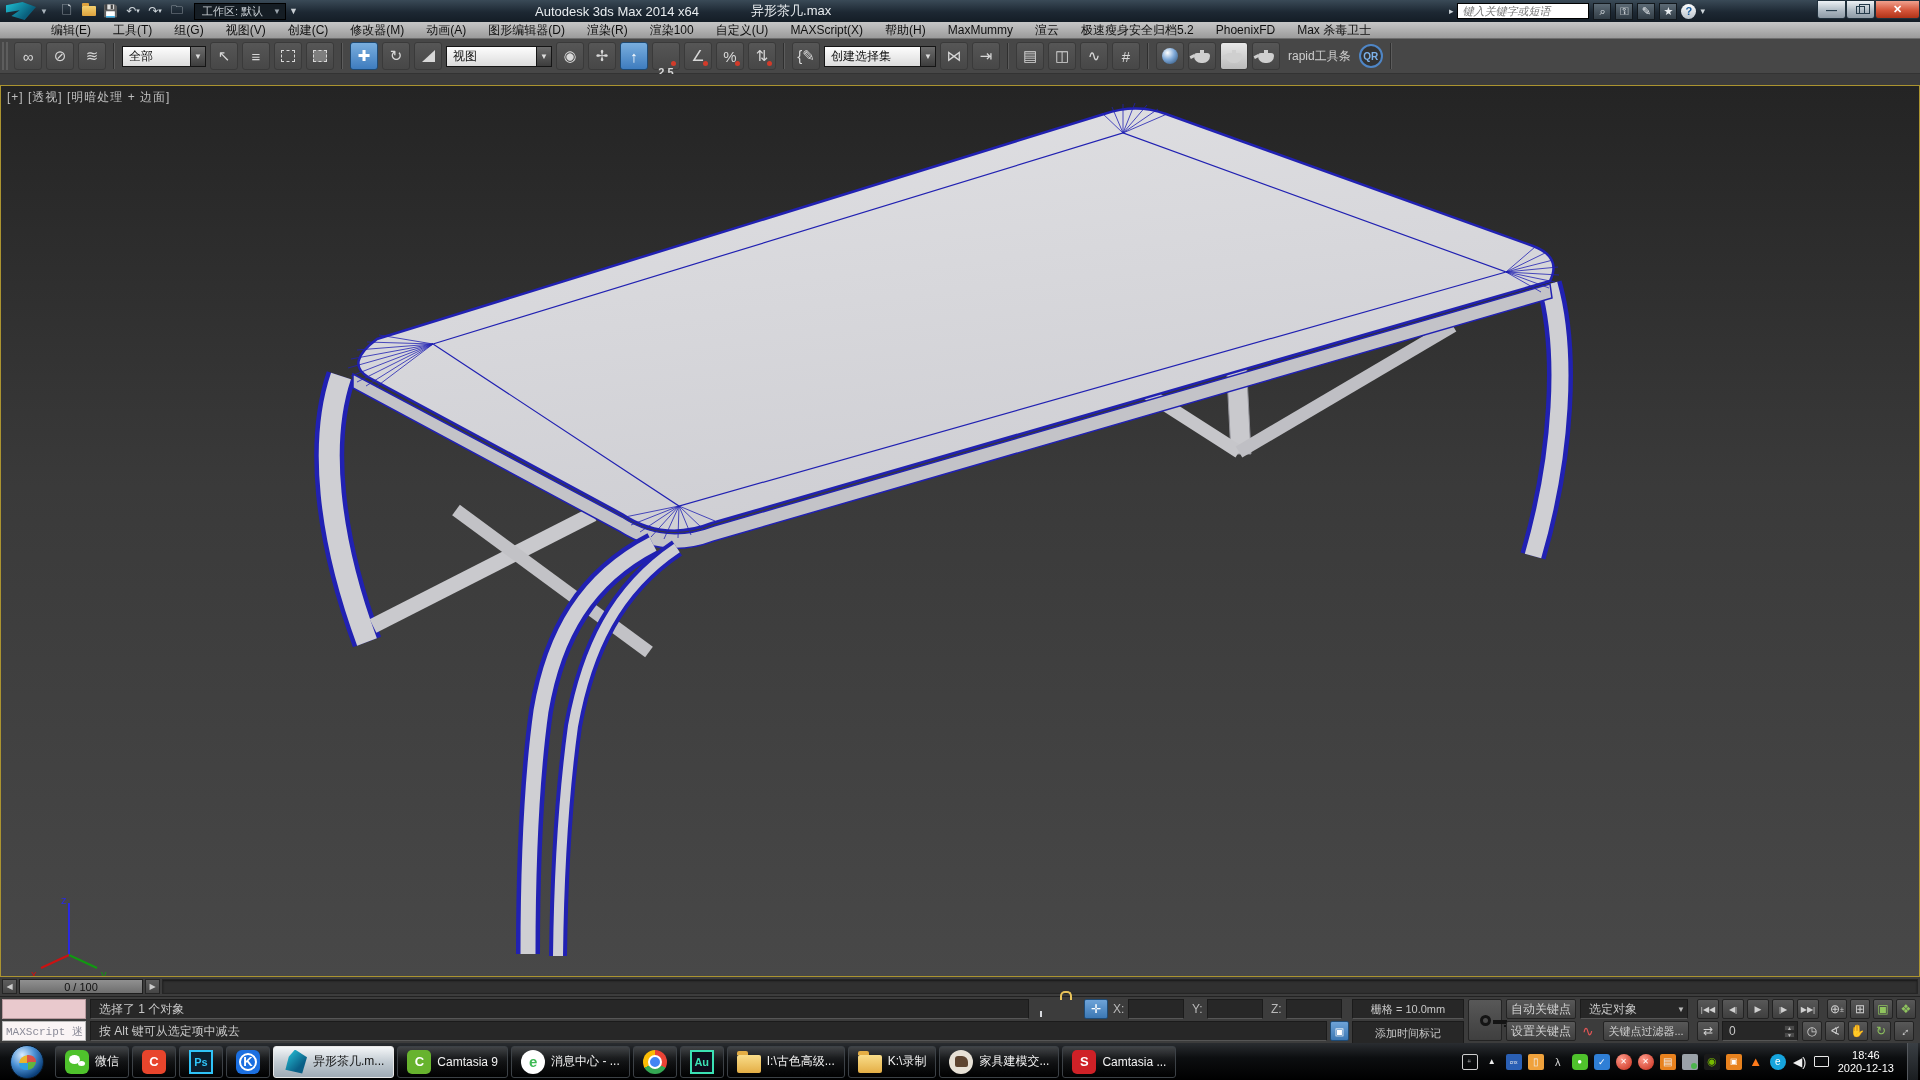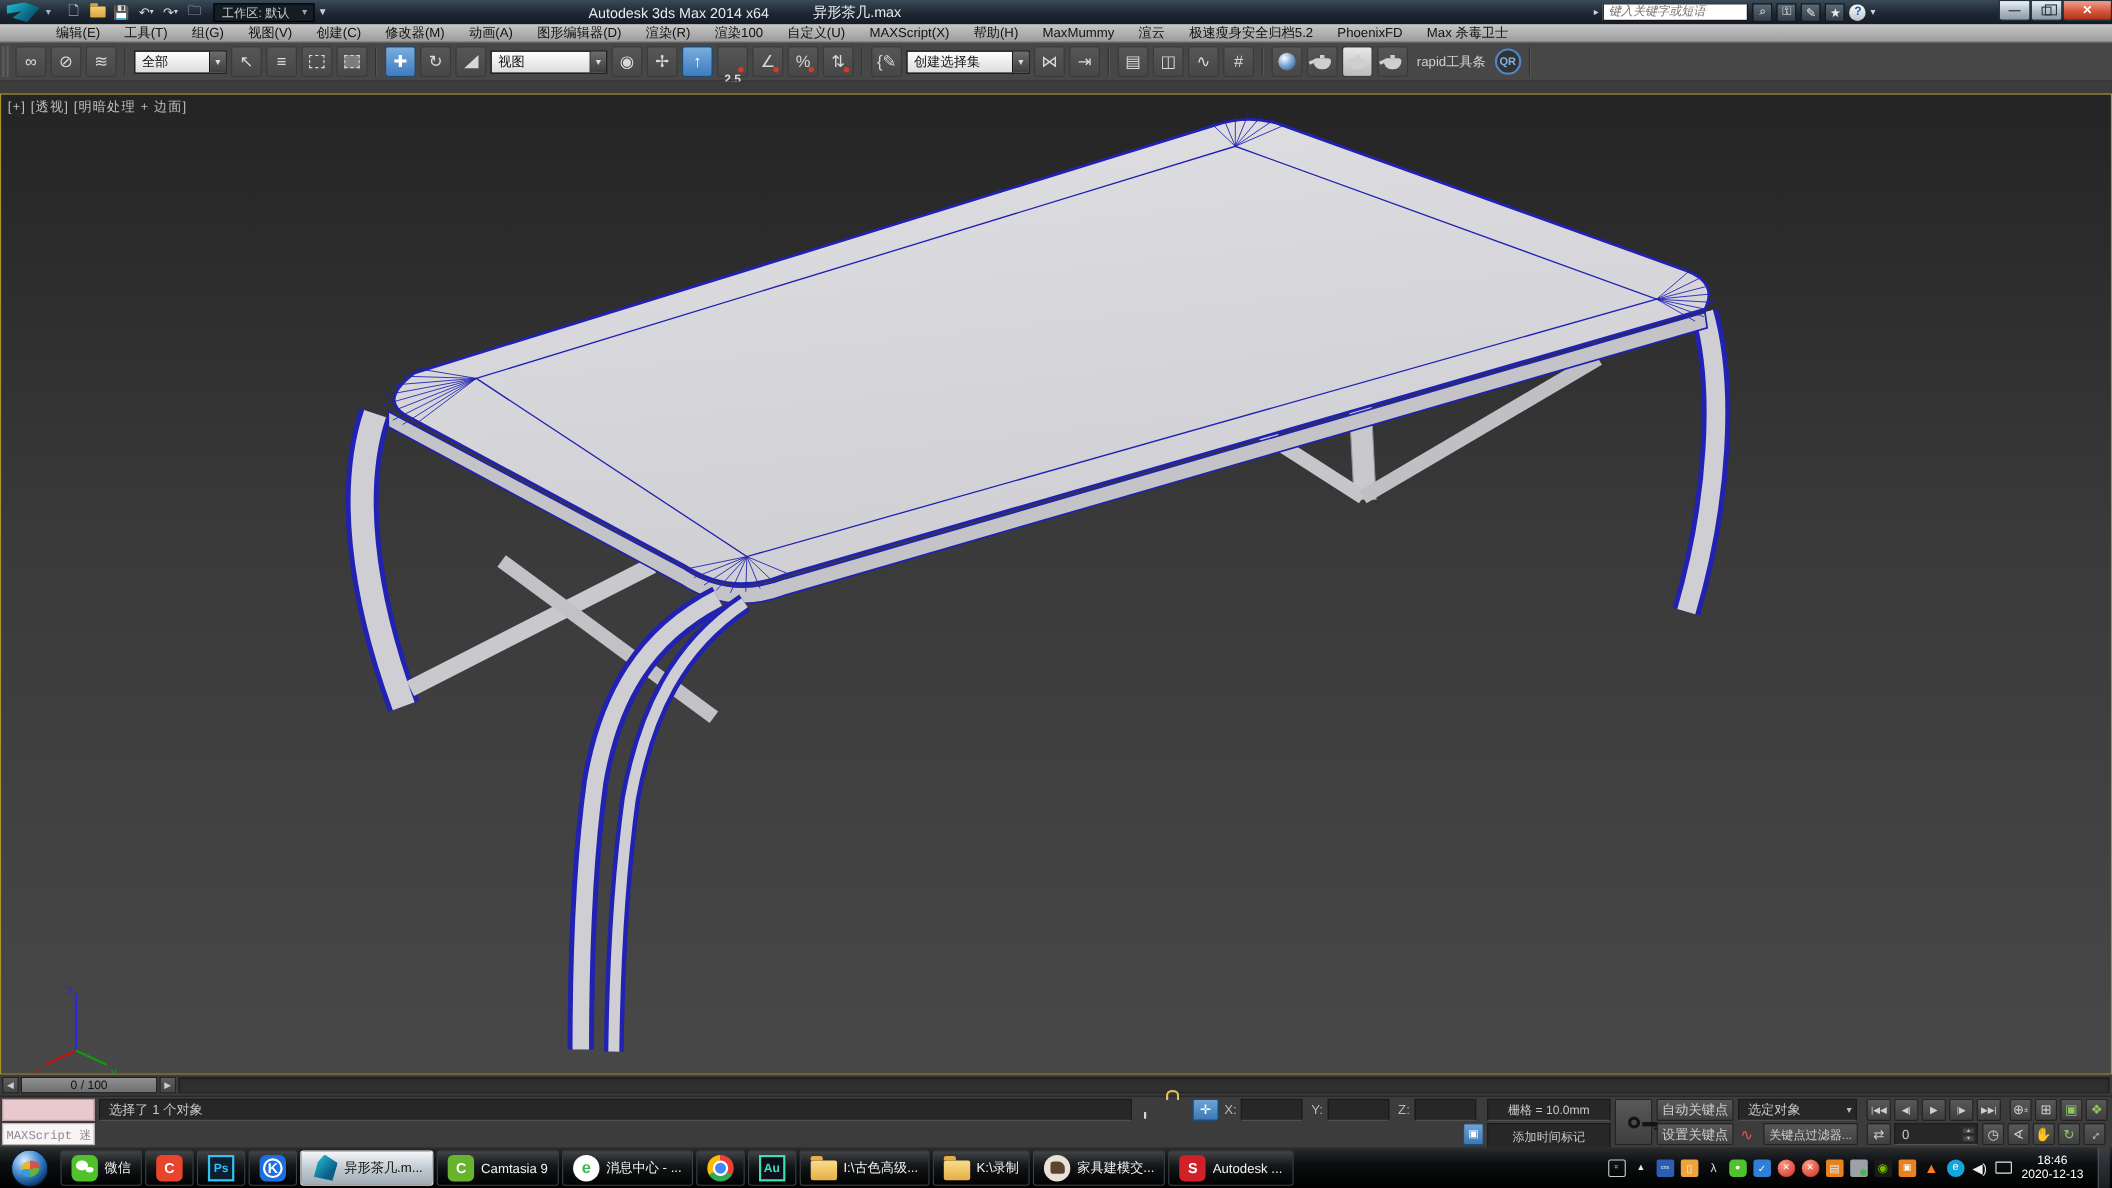--- a/index.html
+++ b/index.html
@@ -17,21 +17,21 @@
   .qa-btn { width:22px; height:18px; display:flex; align-items:center; justify-content:center;
     color:#cfd6db; font-size:12px; border-radius:2px; }
   .qa-folder { width:14px; height:10px; background:linear-gradient(#f4d06f,#dda23e); border-radius:1px; position:relative; }
   .qa-folder::before { content:''; position:absolute; top:-3px; left:0; width:7px; height:3px;
     background:#dda23e; border-radius:1px 1px 0 0; }
   .ws-combo { display:flex; align-items:center; height:17px; margin-left:6px; background:#151d24;
     border:1px solid #000; color:#c8ced3; font-size:11px; padding:0 4px 0 7px; }
   .ws-combo .cmb-arrow { margin-left:10px; color:#9aa4ac; font-size:8px; }
   .ws-flyout { color:#c8ced3; font-size:9px; margin-left:3px; }
   #title-center { position:absolute; left:535px; top:0; height:22px; display:flex; align-items:center;
-    gap:40px; color:#e8ecef; font-size:13px; }
+    gap:52px; color:#e8ecef; font-size:13px; }
   #search-zone { position:absolute; right:215px; top:0; height:22px; display:flex; align-items:center; gap:4px; }
   .srch-expander { color:#cfd6db; font-size:9px; }
   #search-input { width:132px; height:16px; border:1px solid #000; background:#fff; font-size:11px;
     font-style:italic; color:#444; padding:0 4px; font-family:"Liberation Sans",sans-serif; }
   .srch-ico { width:18px; height:17px; display:flex; align-items:center; justify-content:center;
     background:linear-gradient(#5c6a75,#323d46); border:1px solid #12181d; color:#e8ecef; font-size:11px; }
   .help-circle { width:15px; height:15px; border-radius:50%; background:linear-gradient(#fff,#b9c2ca);
     color:#1e5f9e; font-weight:bold; font-size:11px; display:flex; align-items:center; justify-content:center; }
   #win-buttons { position:absolute; right:0; top:0; height:19px; display:flex; }
   .winbtn { width:29px; height:19px; display:flex; align-items:center; justify-content:center;
@@ -396,20 +396,21 @@
     <div id="ts-handle" data-name="time-slider-handle">0 / 100</div>
     <span class="ts-arrow" data-name="next-frame-arrow-icon">▶</span>
     <div id="trackbar" data-name="track-bar"></div>
   </div>
 
   <div id="statusbar" data-name="status-bar">
     <div class="abs" id="ms-pink" data-name="maxscript-mini-listener-pink"></div>
     <div class="abs" id="ms-white" data-name="maxscript-mini-listener-white">MAXScript 迷</div>
 
     <div class="abs sunken" style="left:90px; top:2px; width:939px; height:20px" data-name="status-line">选择了 1 个对象</div>
+    <div class="abs sunken" style="left:90px; top:24px; width:1237px; height:20px" data-name="prompt-line">按 Alt 键可从选定项中减去</div>
 
     <span class="abs" style="left:1036px; top:4px" data-name="isolate-selection-pin-icon"><span class="pin-ico"></span></span>
     <span class="abs" style="left:1058px; top:0px" data-name="selection-lock-icon"><span class="lock-ico"></span></span>
     <span class="abs sbtn blue-ico" style="left:1084px; top:2px; width:24px; height:20px" data-name="absolute-mode-transform-icon">✛</span>
 
     <span class="abs coord-label" style="left:1113px; top:2px; height:20px" data-name="x-coord-label">X:</span>
     <div class="abs sunken" style="left:1128px; top:2px; width:56px; height:20px" data-name="x-coord-field"></div>
     <span class="abs coord-label" style="left:1192px; top:2px; height:20px" data-name="y-coord-label">Y:</span>
     <div class="abs sunken" style="left:1207px; top:2px; width:56px; height:20px" data-name="y-coord-field"></div>
     <span class="abs coord-label" style="left:1271px; top:2px; height:20px" data-name="z-coord-label">Z:</span>
@@ -518,21 +519,21 @@
           <span class="tb-label">K:\录制</span>
         </div>
 
         <div class="tb-item" data-name="taskbar-item">
           <span class="tb-icon" data-name="chat-avatar-icon"></span>
           <span class="tb-label">家具建模交...</span>
         </div>
 
         <div class="tb-item" data-name="taskbar-item">
           <span class="tb-icon" data-name="substance-icon">S</span>
-          <span class="tb-label">Autodesk ...</span>
+          <span class="tb-label">Camtasia ...</span>
         </div>
       </div>
     <div id="tray" data-name="system-tray">
 
         <span class="tray-ico" data-name="keyboard-tray-icon">⌗</span>
 
         <span class="tray-ico" data-name="show-hidden-chevron-icon">▲</span>
 
         <span class="tray-ico" data-name="remote-blue-icon">cnx</span>
 

